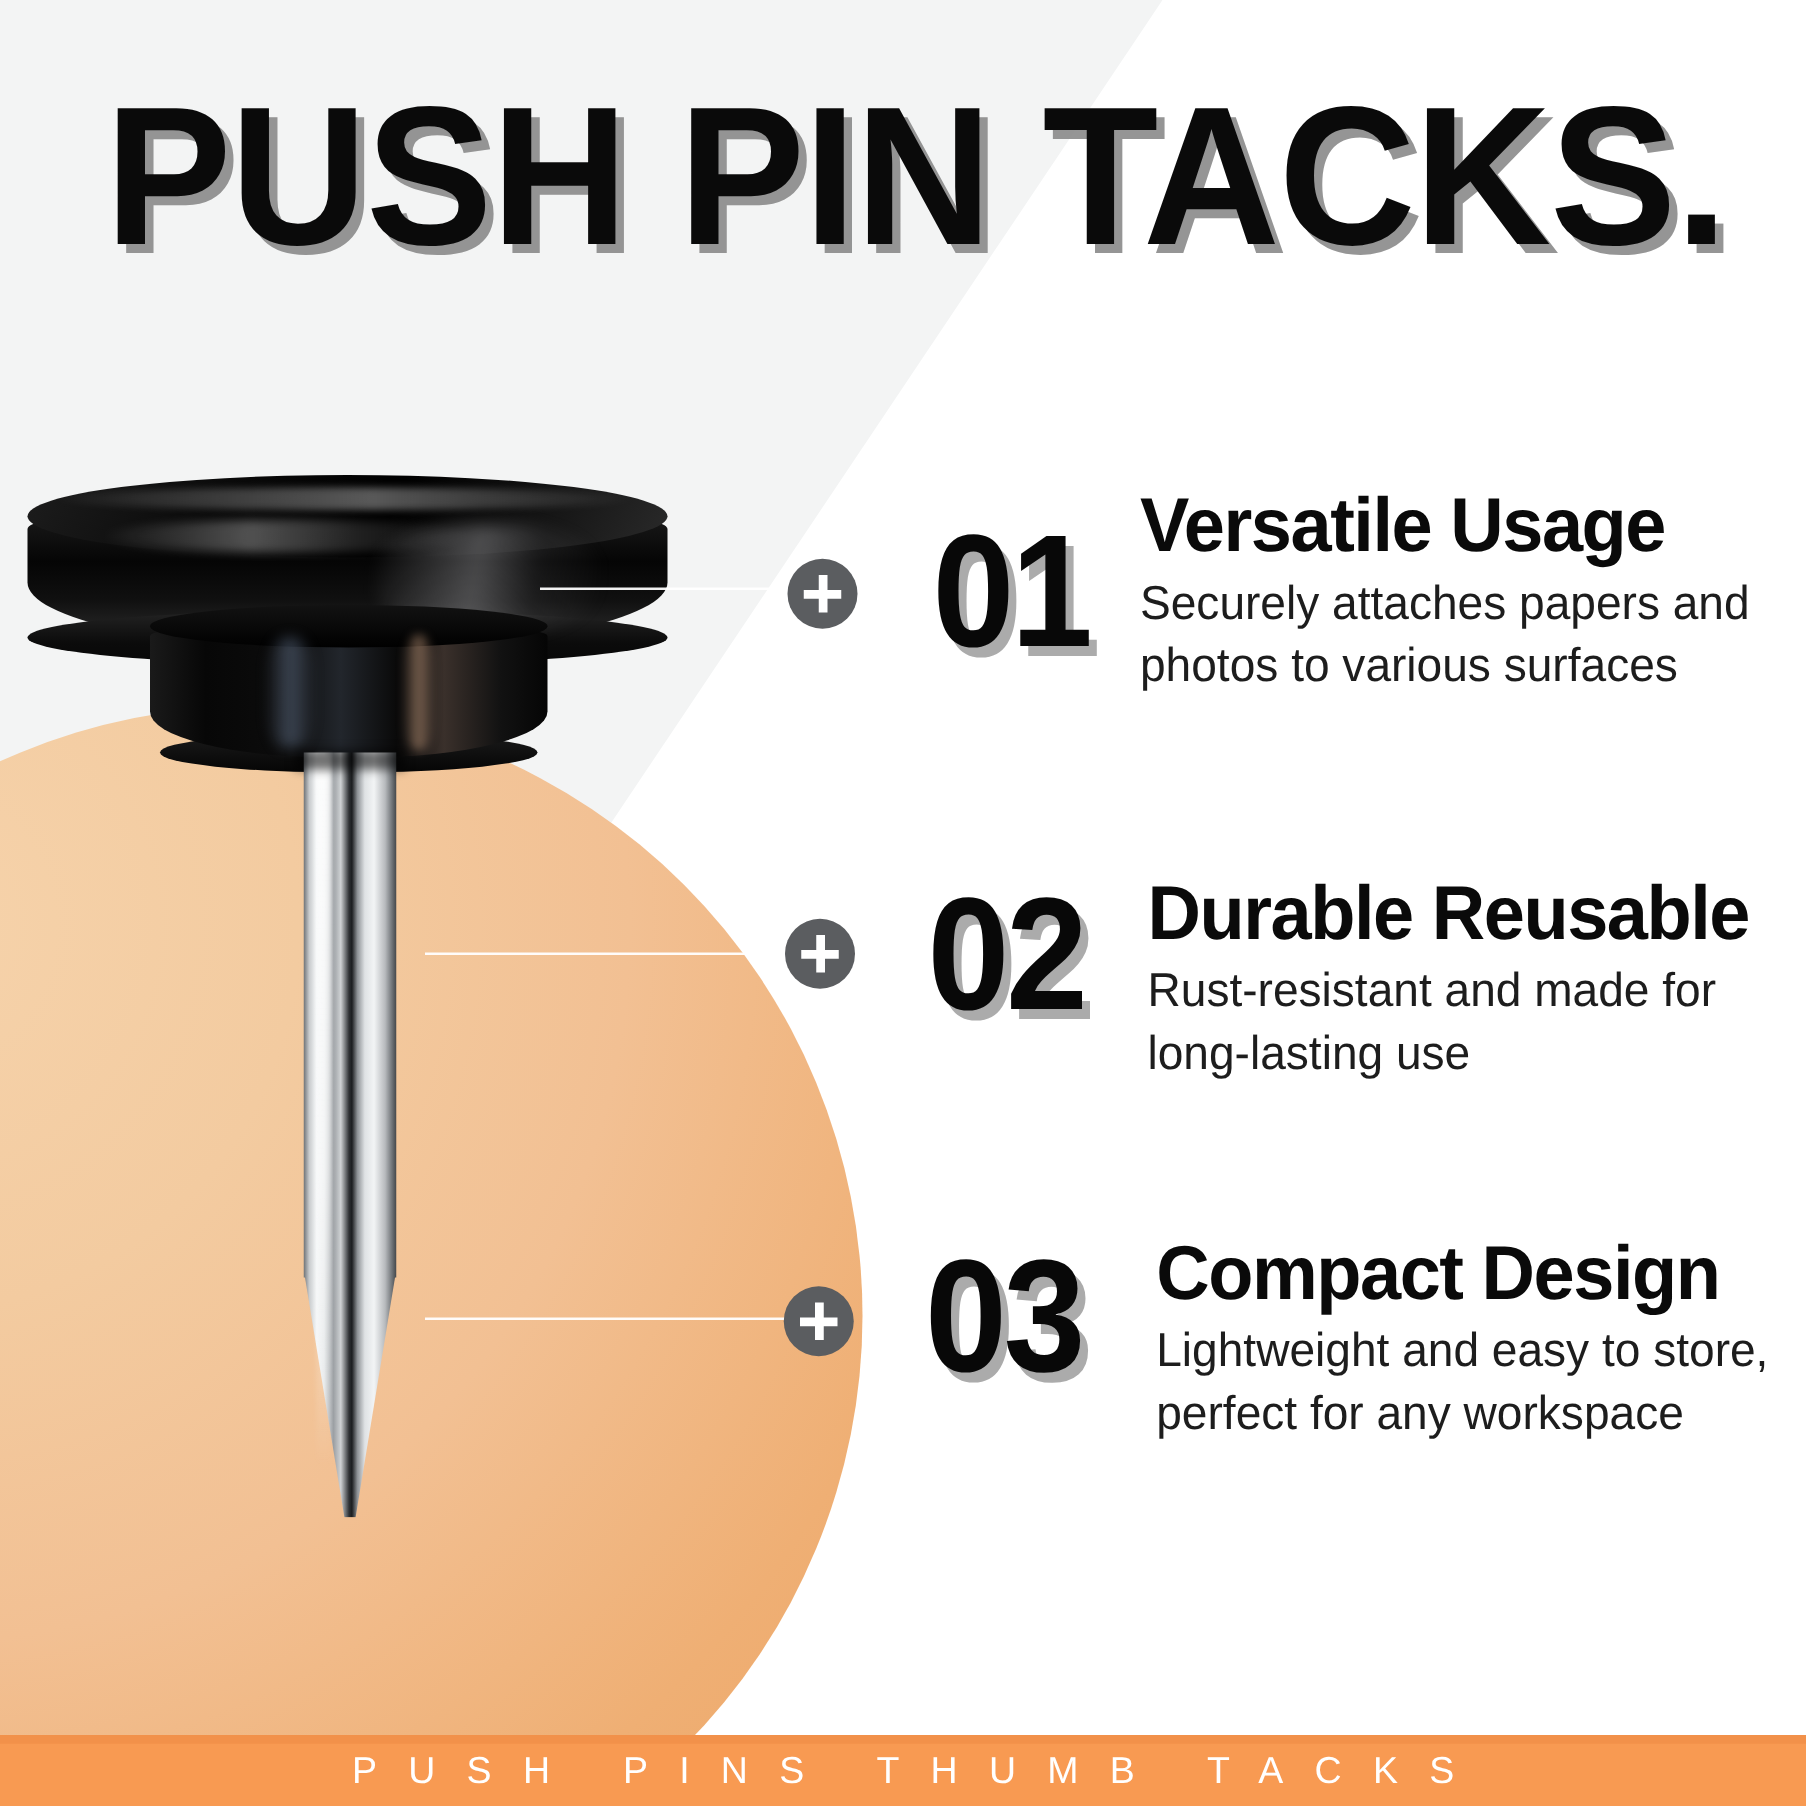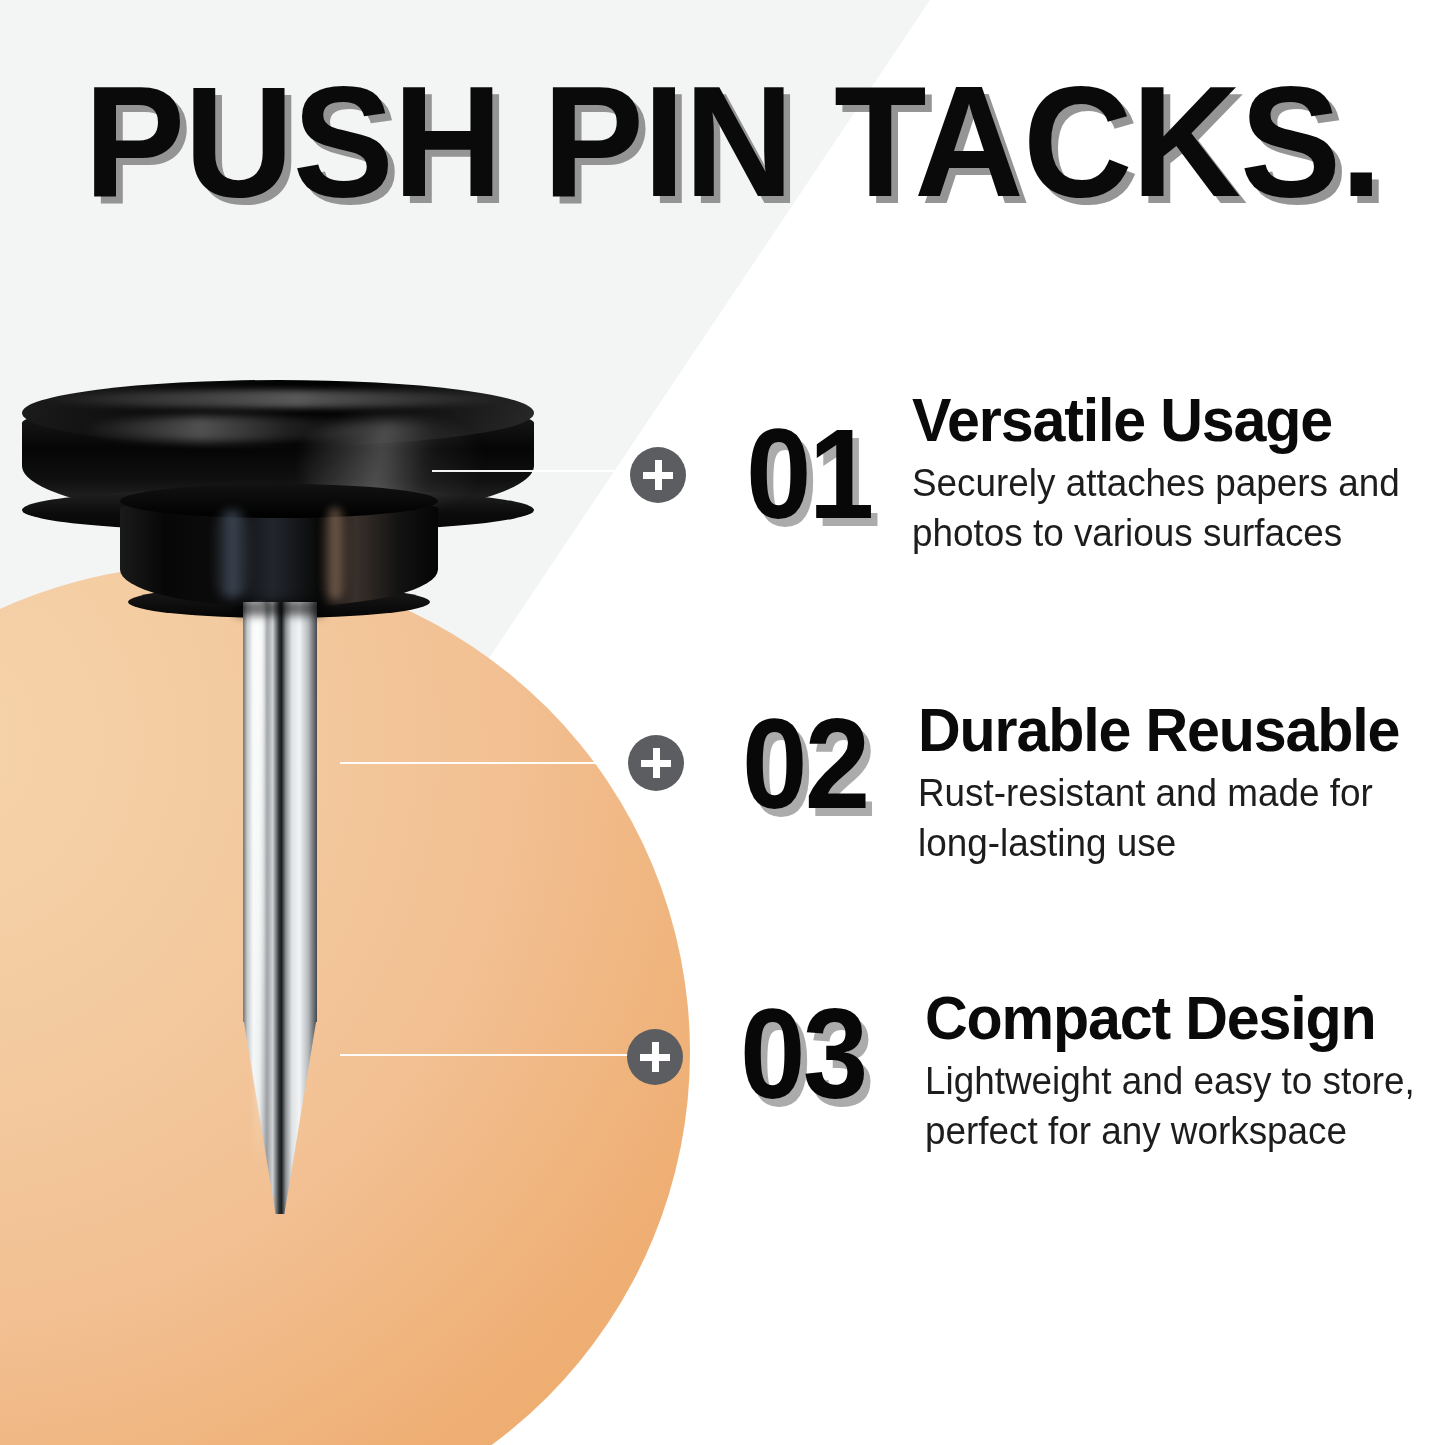--- a/index.html
+++ b/index.html
@@ -405,14 +405,18 @@
       <span class="plus-v"></span>
     </div>
     <div class="fnum" style="left:740px; top:990px;">03</div>
     <div class="fhead" style="left:925px; top:988px;">Compact Design</div>
     <div class="fbody" style="left:925px; top:1056px;">
       <span>Lightweight and easy to store,</span>
       <span>perfect for any workspace</span>
     </div>
   </div>
 
+  <div class="footer">
+    <div class="footer-top-strip"></div>
+    <div class="footer-text">PUSH PINS THUMB TACKS</div>
+  </div>
 
 </div>
 
 </body></html>

